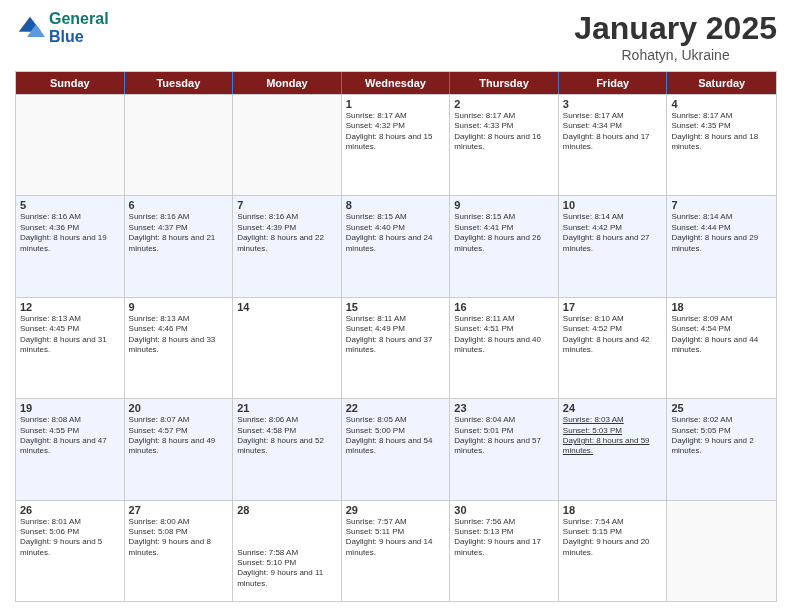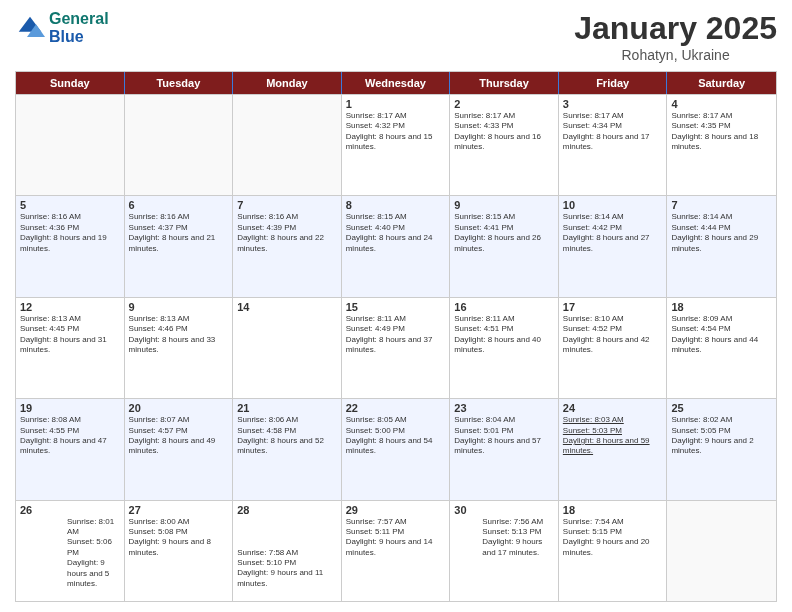--- a/index.html
+++ b/index.html
@@ -307,21 +307,21 @@
           <div class="calendar-cell alt-row">
             <div class="day-number">25</div>
             <div class="cell-text" style="white-space: pre-line;">Sunrise: 8:02 AM
 Sunset: 5:05 PM
 Daylight: 9 hours and 2 minutes.</div>
           </div>
         </div>
         <div class="calendar-row">
           <div class="calendar-cell">
             <div class="day-number">26</div>
-            <div class="cell-text" style="white-space: pre-line; margin-left: 47px;">Sunrise: 8:01 AM
+            <div class="cell-text" style="white-space: pre-line;">Sunrise: 8:01 AM
 Sunset: 5:06 PM
 Daylight: 9 hours and 5 minutes.</div>
           </div>
           <div class="calendar-cell">
             <div class="day-number">27</div>
             <div class="cell-text" style="white-space: pre-line;">Sunrise: 8:00 AM
 Sunset: 5:08 PM
 Daylight: 9 hours and 8 minutes.</div>
           </div>
           <div class="calendar-cell">
@@ -331,21 +331,21 @@
 Daylight: 9 hours and 11 minutes.</div>
           </div>
           <div class="calendar-cell">
             <div class="day-number">29</div>
             <div class="cell-text" style="white-space: pre-line;">Sunrise: 7:57 AM
 Sunset: 5:11 PM
 Daylight: 9 hours and 14 minutes.</div>
           </div>
           <div class="calendar-cell">
             <div class="day-number">30</div>
-            <div class="cell-text" style="white-space: pre-line; margin-left: 28px;">Sunrise: 7:56 AM
+            <div class="cell-text" style="white-space: pre-line;">Sunrise: 7:56 AM
 Sunset: 5:13 PM
 Daylight: 9 hours and 17 minutes.</div>
           </div>
           <div class="calendar-cell">
             <div class="day-number">18</div>
             <div class="cell-text" style="white-space: pre-line;">Sunrise: 7:54 AM
 Sunset: 5:15 PM
 Daylight: 9 hours and 20 minutes.</div>
           </div>
           <div class="calendar-cell empty"></div>

